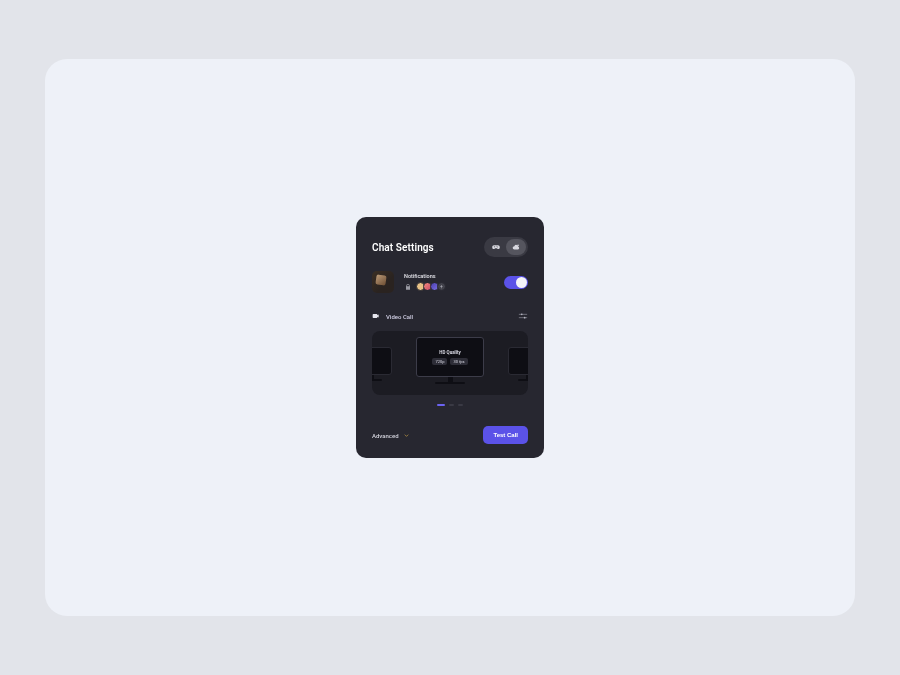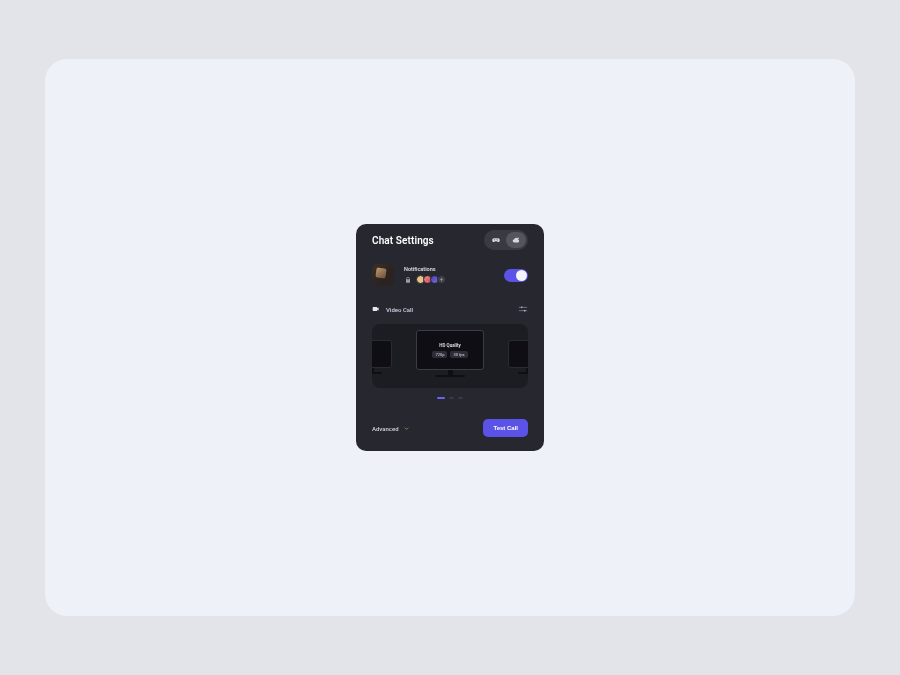--- a/index.html
+++ b/index.html
@@ -17,21 +17,21 @@
     background: #eef1f8;
     border-radius: 22px;
     display: flex;
     align-items: center;
     justify-content: center;
   }
   .panel {
     width: 188px;
     background: #272730;
     border-radius: 10px;
-    padding: 6px 16px 14px 16px;
+    padding: 20px 16px 14px 16px;
     color: #fff;
     position: relative;
   }
 
   
   .header-row { display: flex; align-items: center; justify-content: space-between; }
   .title { font-size: 10px; font-weight: 600; letter-spacing: 0.1px; }
   .seg {
     display: flex;
     background: #3a3a43;

